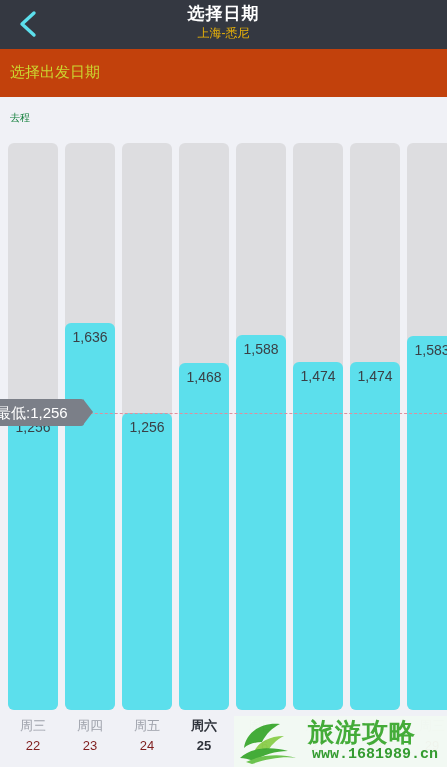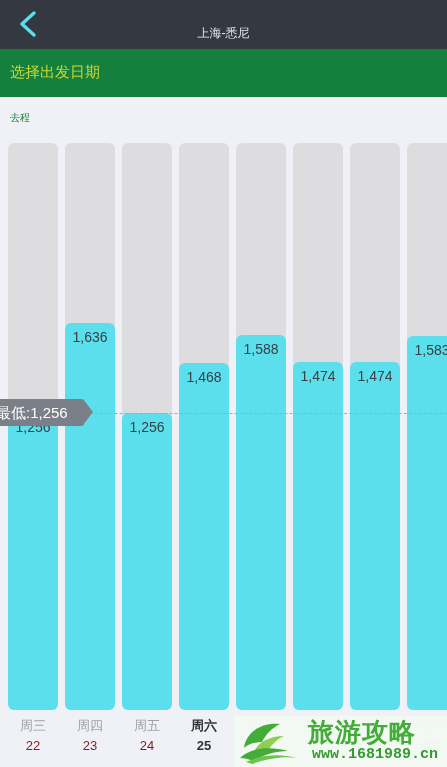--- a/index.html
+++ b/index.html
@@ -25,34 +25,34 @@
   .nav-title{
     position:absolute;left:0;top:3px;width:447px;
     text-align:center;
     color:#ffffff;font-size:17px;font-weight:bold;
     letter-spacing:1px;
     line-height:22px;
   }
   .nav-sub{
     position:absolute;left:0;top:26px;width:447px;
     text-align:center;
-    color:#e5e5e5;font-size:12px;
+    color:#eab308;font-size:12px;
     line-height:15px;
   }
   .nav-done{
     position:absolute;right:8px;top:4px;
     color:#9a9ea8;font-size:16px;
     padding:5px 8px;
     cursor:pointer;
   }
 
   
   .subheader{
     position:absolute;left:0;top:49px;width:447px;height:48px;
-    background:#15803d;
+    background:#c2410c;
   }
   .subheader-text{
     position:absolute;left:10px;top:14px;
     color:#ccd630;font-size:15px;
   }
 
   
   .chart-head{
     position:absolute;left:0;top:97px;width:447px;height:46px;
     background:#f0f1f6;
@@ -167,20 +167,21 @@
 <body>
 
 <div class="navbar">
   <div class="back-icon">
     <span>
       <svg width="20" height="28" viewBox="0 0 20 28">
         <polyline points="16,3 4,14 16,25" fill="none" stroke="#5cdfec" stroke-width="3.4" stroke-linecap="round" stroke-linejoin="round"></polyline>
       </svg>
     </span>
   </div>
+  <div class="nav-title">选择日期</div>
   <div class="nav-sub">上海-悉尼</div>
 </div>
 
 <div class="subheader">
   <div class="subheader-text">选择出发日期</div>
 </div>
 
 <div class="chart-head">
   <div class="trip-label">去程</div>
 </div>

